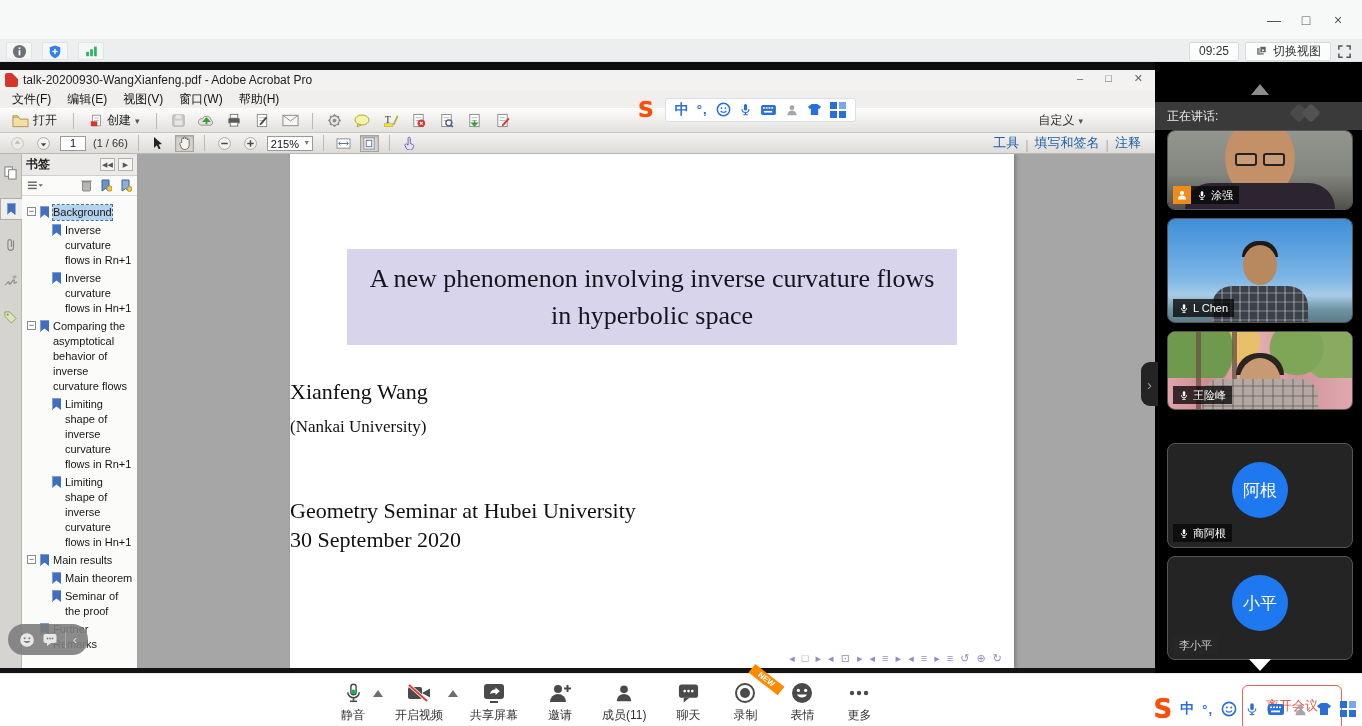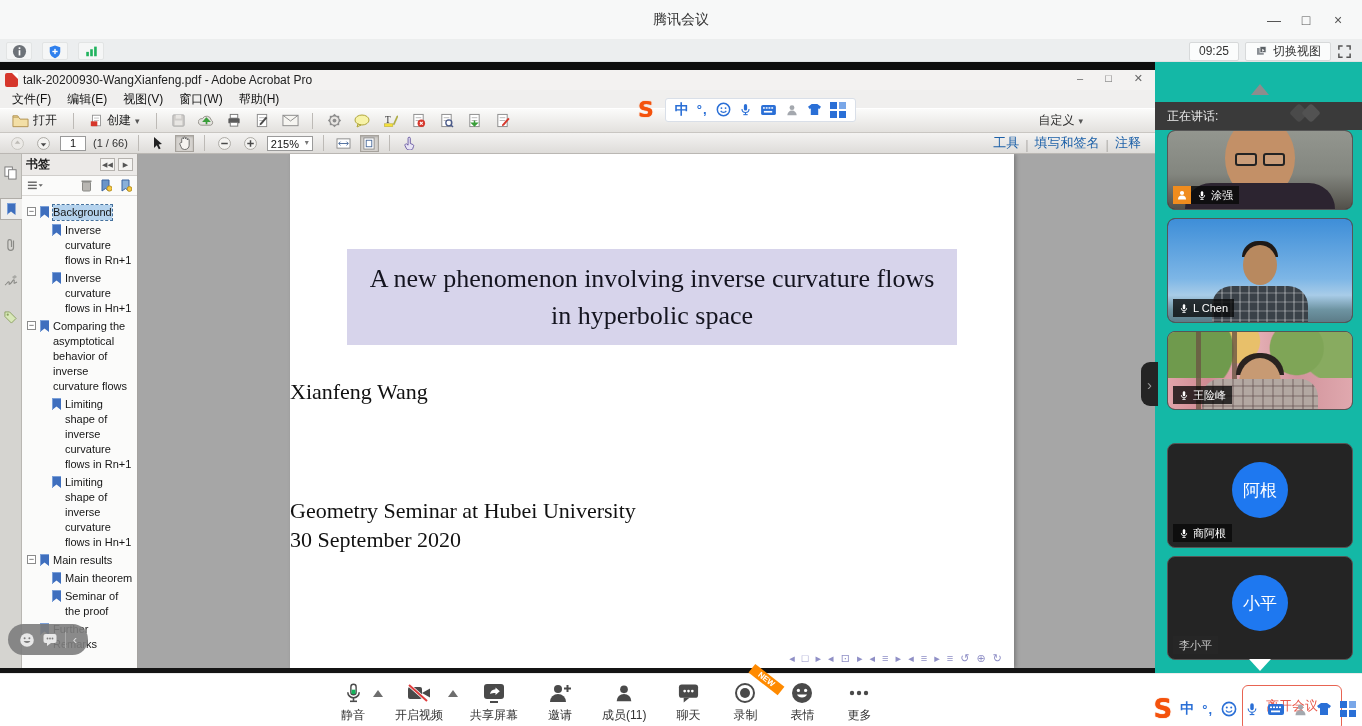--- a/index.html
+++ b/index.html
@@ -68,21 +68,21 @@
 .slide-titlebox{position:absolute;left:57px;top:95px;width:610px;height:96px;background:#d7d4eb}
 .slide-title{margin:11px 20px 0;text-align:center;font-family:"Liberation Serif","DejaVu Serif",serif;font-size:26px;line-height:37px;color:#14141f}
 .sl{position:absolute;left:0;width:100%;text-align:left;font-family:"Liberation Serif","DejaVu Serif",serif;color:#111}
 .sl.author{top:225px;font-size:22px}
 .sl.affil{top:263px;font-size:17px}
 .sl.seminar{top:344px;font-size:22px}
 .sl.date{top:373px;font-size:22px}
 .navglyphs{position:absolute;right:10px;bottom:3px;font-size:11px;letter-spacing:2px;color:#8f8fc6}
 
 
-.panel{position:absolute;left:1155px;top:62px;width:207px;height:611px;background:#14b8a6;z-index:6}
+.panel{position:absolute;left:1155px;top:62px;width:207px;height:611px;background:#000000;z-index:6}
 .scrollup{position:absolute;left:96px;top:22px;width:0;height:0;border-left:9px solid transparent;border-right:9px solid transparent;border-bottom:11px solid #8d8d8d}
 .speakbar{position:absolute;left:0;right:0;top:40px;height:28px;background:#3a3a3a;color:#eee;font-size:12px;display:flex;align-items:center;padding-left:12px}
 .ghostlogo{position:absolute;right:30px;top:4px;width:40px;height:20px;opacity:.5}
 .ghostlogo i{position:absolute;width:14px;height:14px;background:#5a5a5a;border-radius:3px;transform:rotate(45deg)}
 .ghostlogo i:nth-child(2){left:12px;background:#6a6a6a}
 .tile{position:absolute;left:12px;width:186px;border:1px solid #565656;border-radius:8px;overflow:hidden;background:#242424}
 .t1{top:68px;height:80px}.t2{top:156px;height:105px}.t3{top:269px;height:79px}.t4{top:381px;height:105px}.t5{top:494px;height:104px}
 .badge{position:absolute;left:5px;bottom:5px;display:flex;align-items:flex-end;height:18px;font-size:11px;color:#fff}
 .badge .dark{display:flex;align-items:center;gap:4px;background:rgba(8,8,8,.78);height:18px;padding:0 6px}
 .hostbox{width:18px;height:18px;background:#f08c1e;display:flex;align-items:center;justify-content:center}
@@ -153,21 +153,20 @@
       </symbol>
 <symbol id="i-page" viewBox="0 0 16 16">
         <rect x="3" y="1.5" width="10" height="13" fill="#fff" stroke="#8a8a8a"></rect>
         <line x1="5" y1="5" x2="11" y2="5" stroke="#b5b5b5"></line>
         <line x1="5" y1="8" x2="11" y2="8" stroke="#b5b5b5"></line>
       </symbol>
 </defs>
 </svg>
 
 <div class="titlebar">
-  <div class="t">腾讯会议</div>
   <div class="winbtns">
     <div class="winbtn">—</div>
     <div class="winbtn">□</div>
     <div class="winbtn">×</div>
   </div>
 </div>
 
 <div class="statusbar">
   <div class="sb-left">
     <span class="sb-ic">
@@ -488,20 +487,21 @@
         <div class="bm lvl0"><span class="flag"></span><span class="bm-label">Further Remarks</span></div>
       </div>
     </div>
 
     <div class="docarea">
       <div class="page">
         <div class="slide-titlebox">
           <div class="slide-title">A new phenomenon involving inverse curvature flows in hyperbolic space</div>
         </div>
         <div class="sl author">Xianfeng Wang</div>
+        <div class="sl affil">(Nankai University)</div>
         <div class="sl seminar">Geometry Seminar at Hubei University</div>
         <div class="sl date">30 September 2020</div>
         <div class="navglyphs">◂ □ ▸  ◂ ⊡ ▸  ◂ ≡ ▸  ◂ ≡ ▸  ≡   ↺ ⊕ ↻</div>
       </div>
 
     </div>
   </div>
 </div>
 
 <div class="sogou sogou-top">

